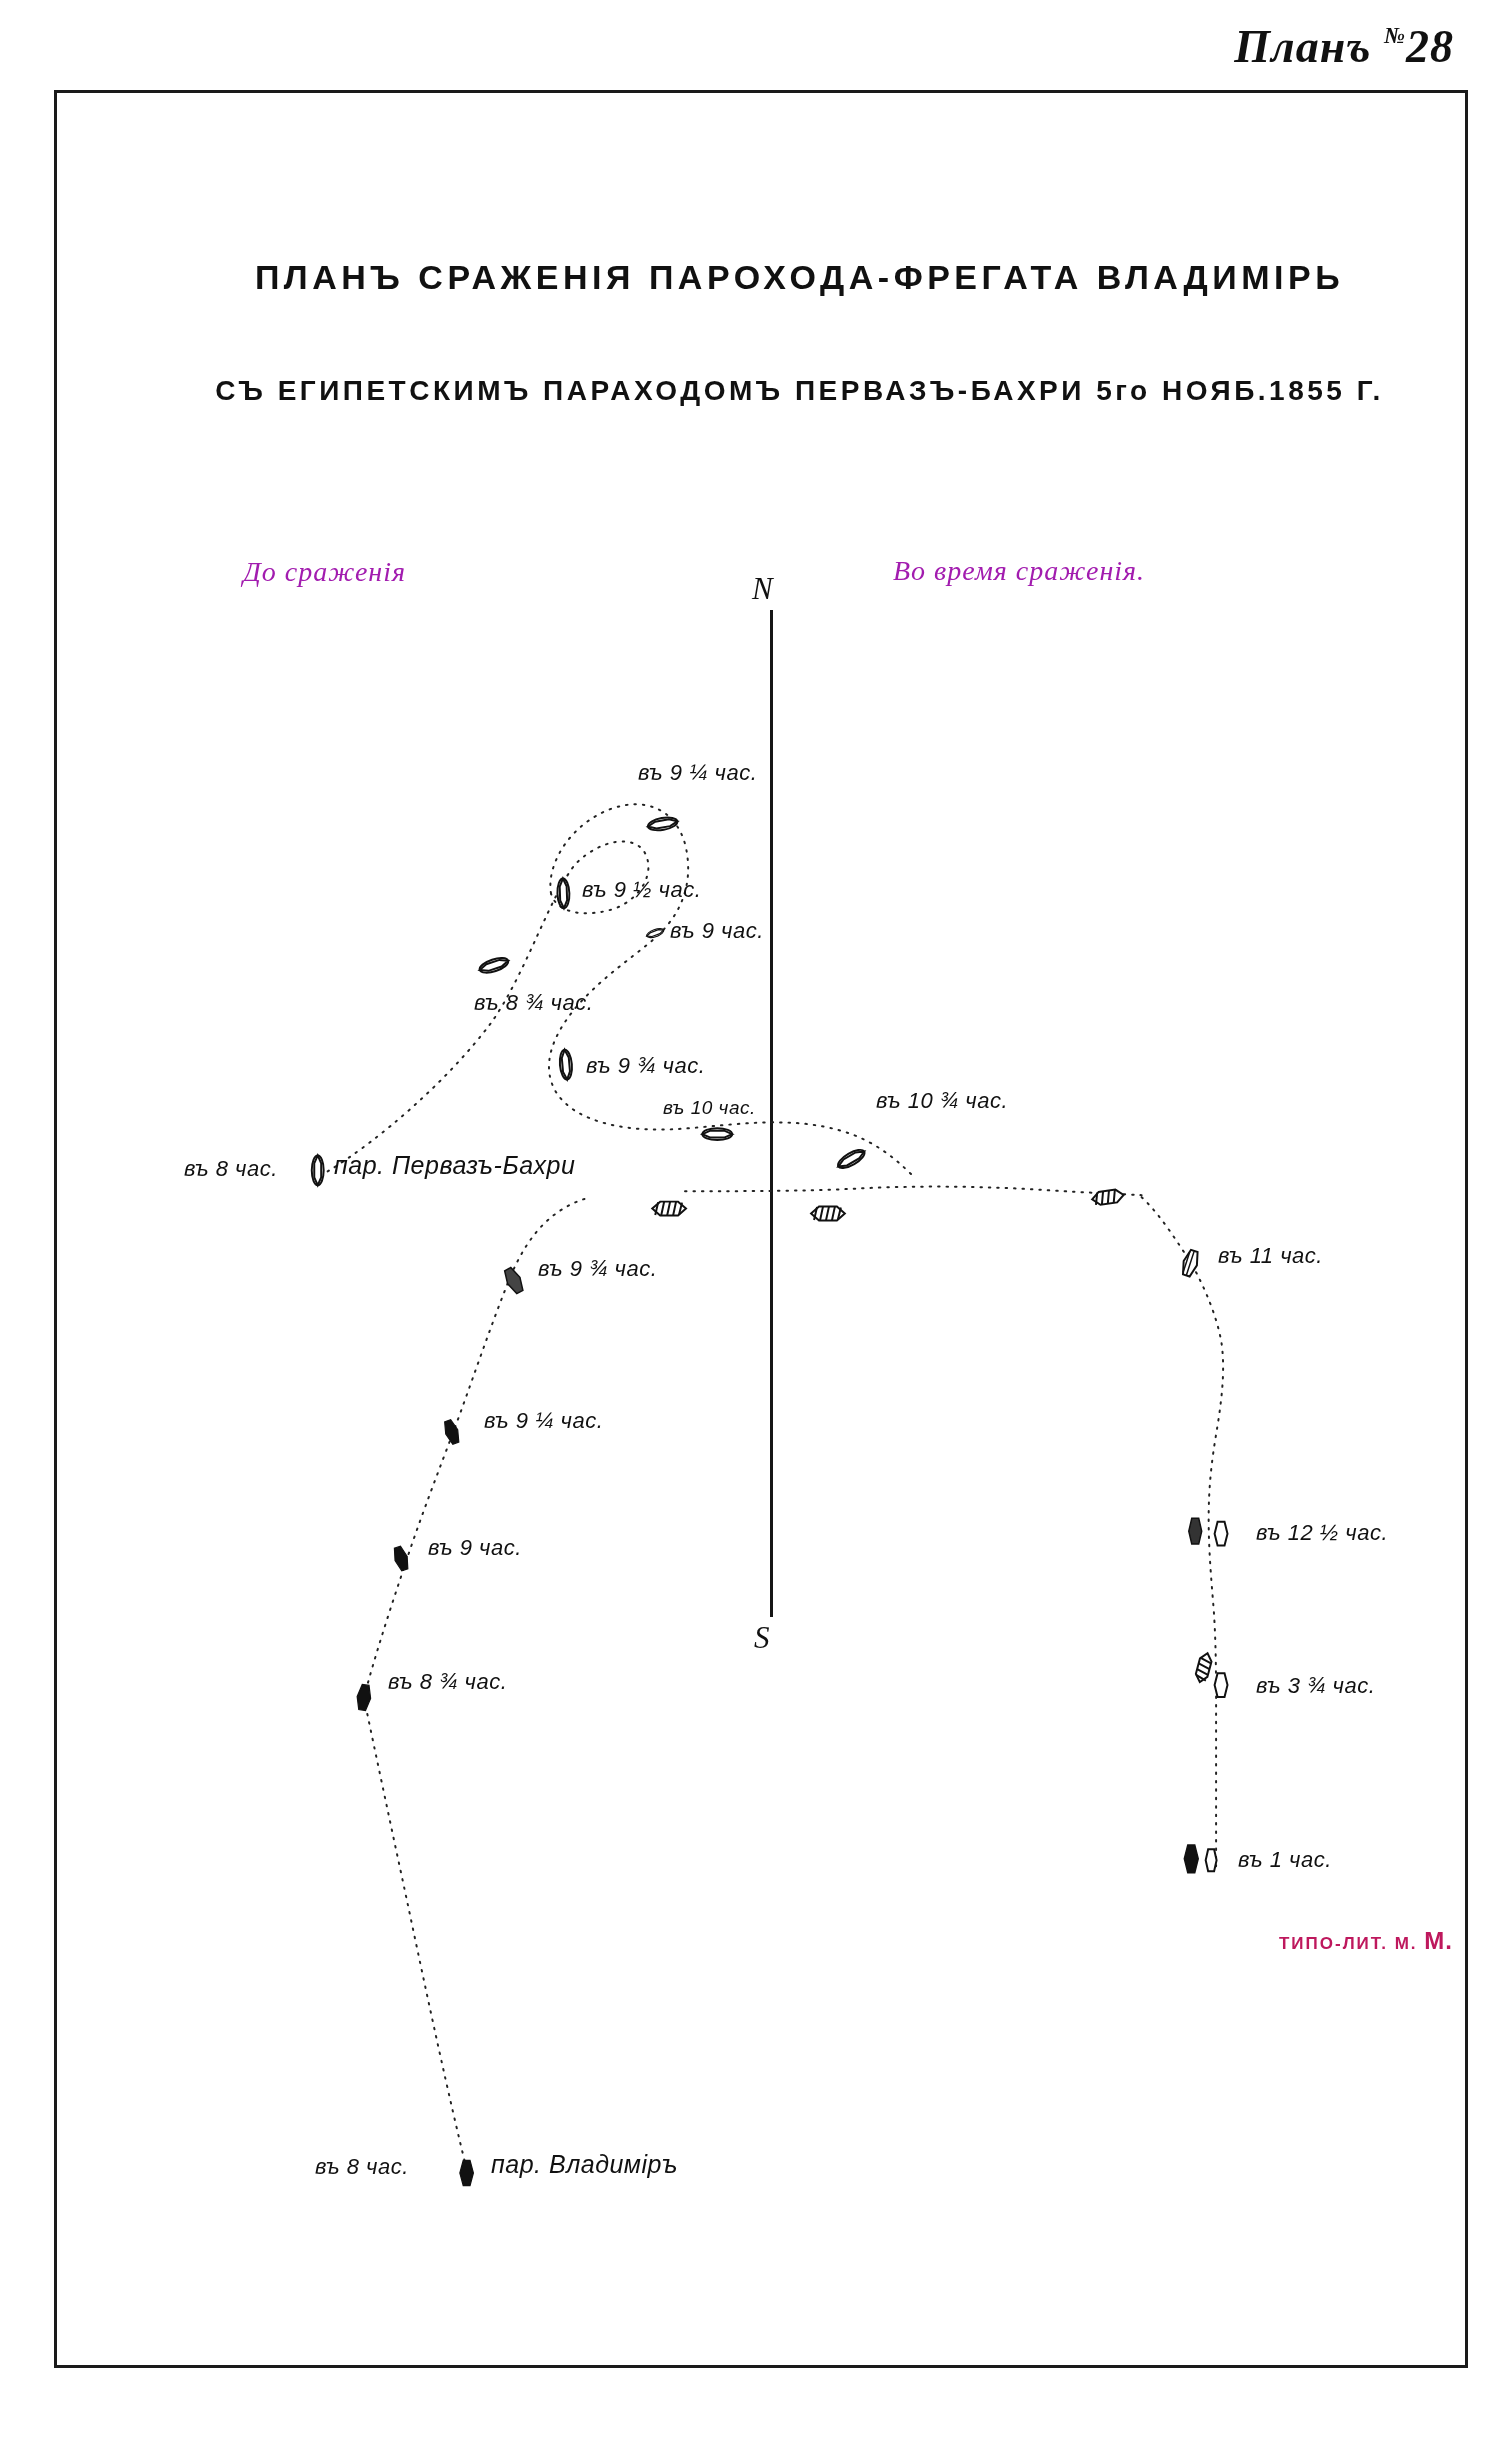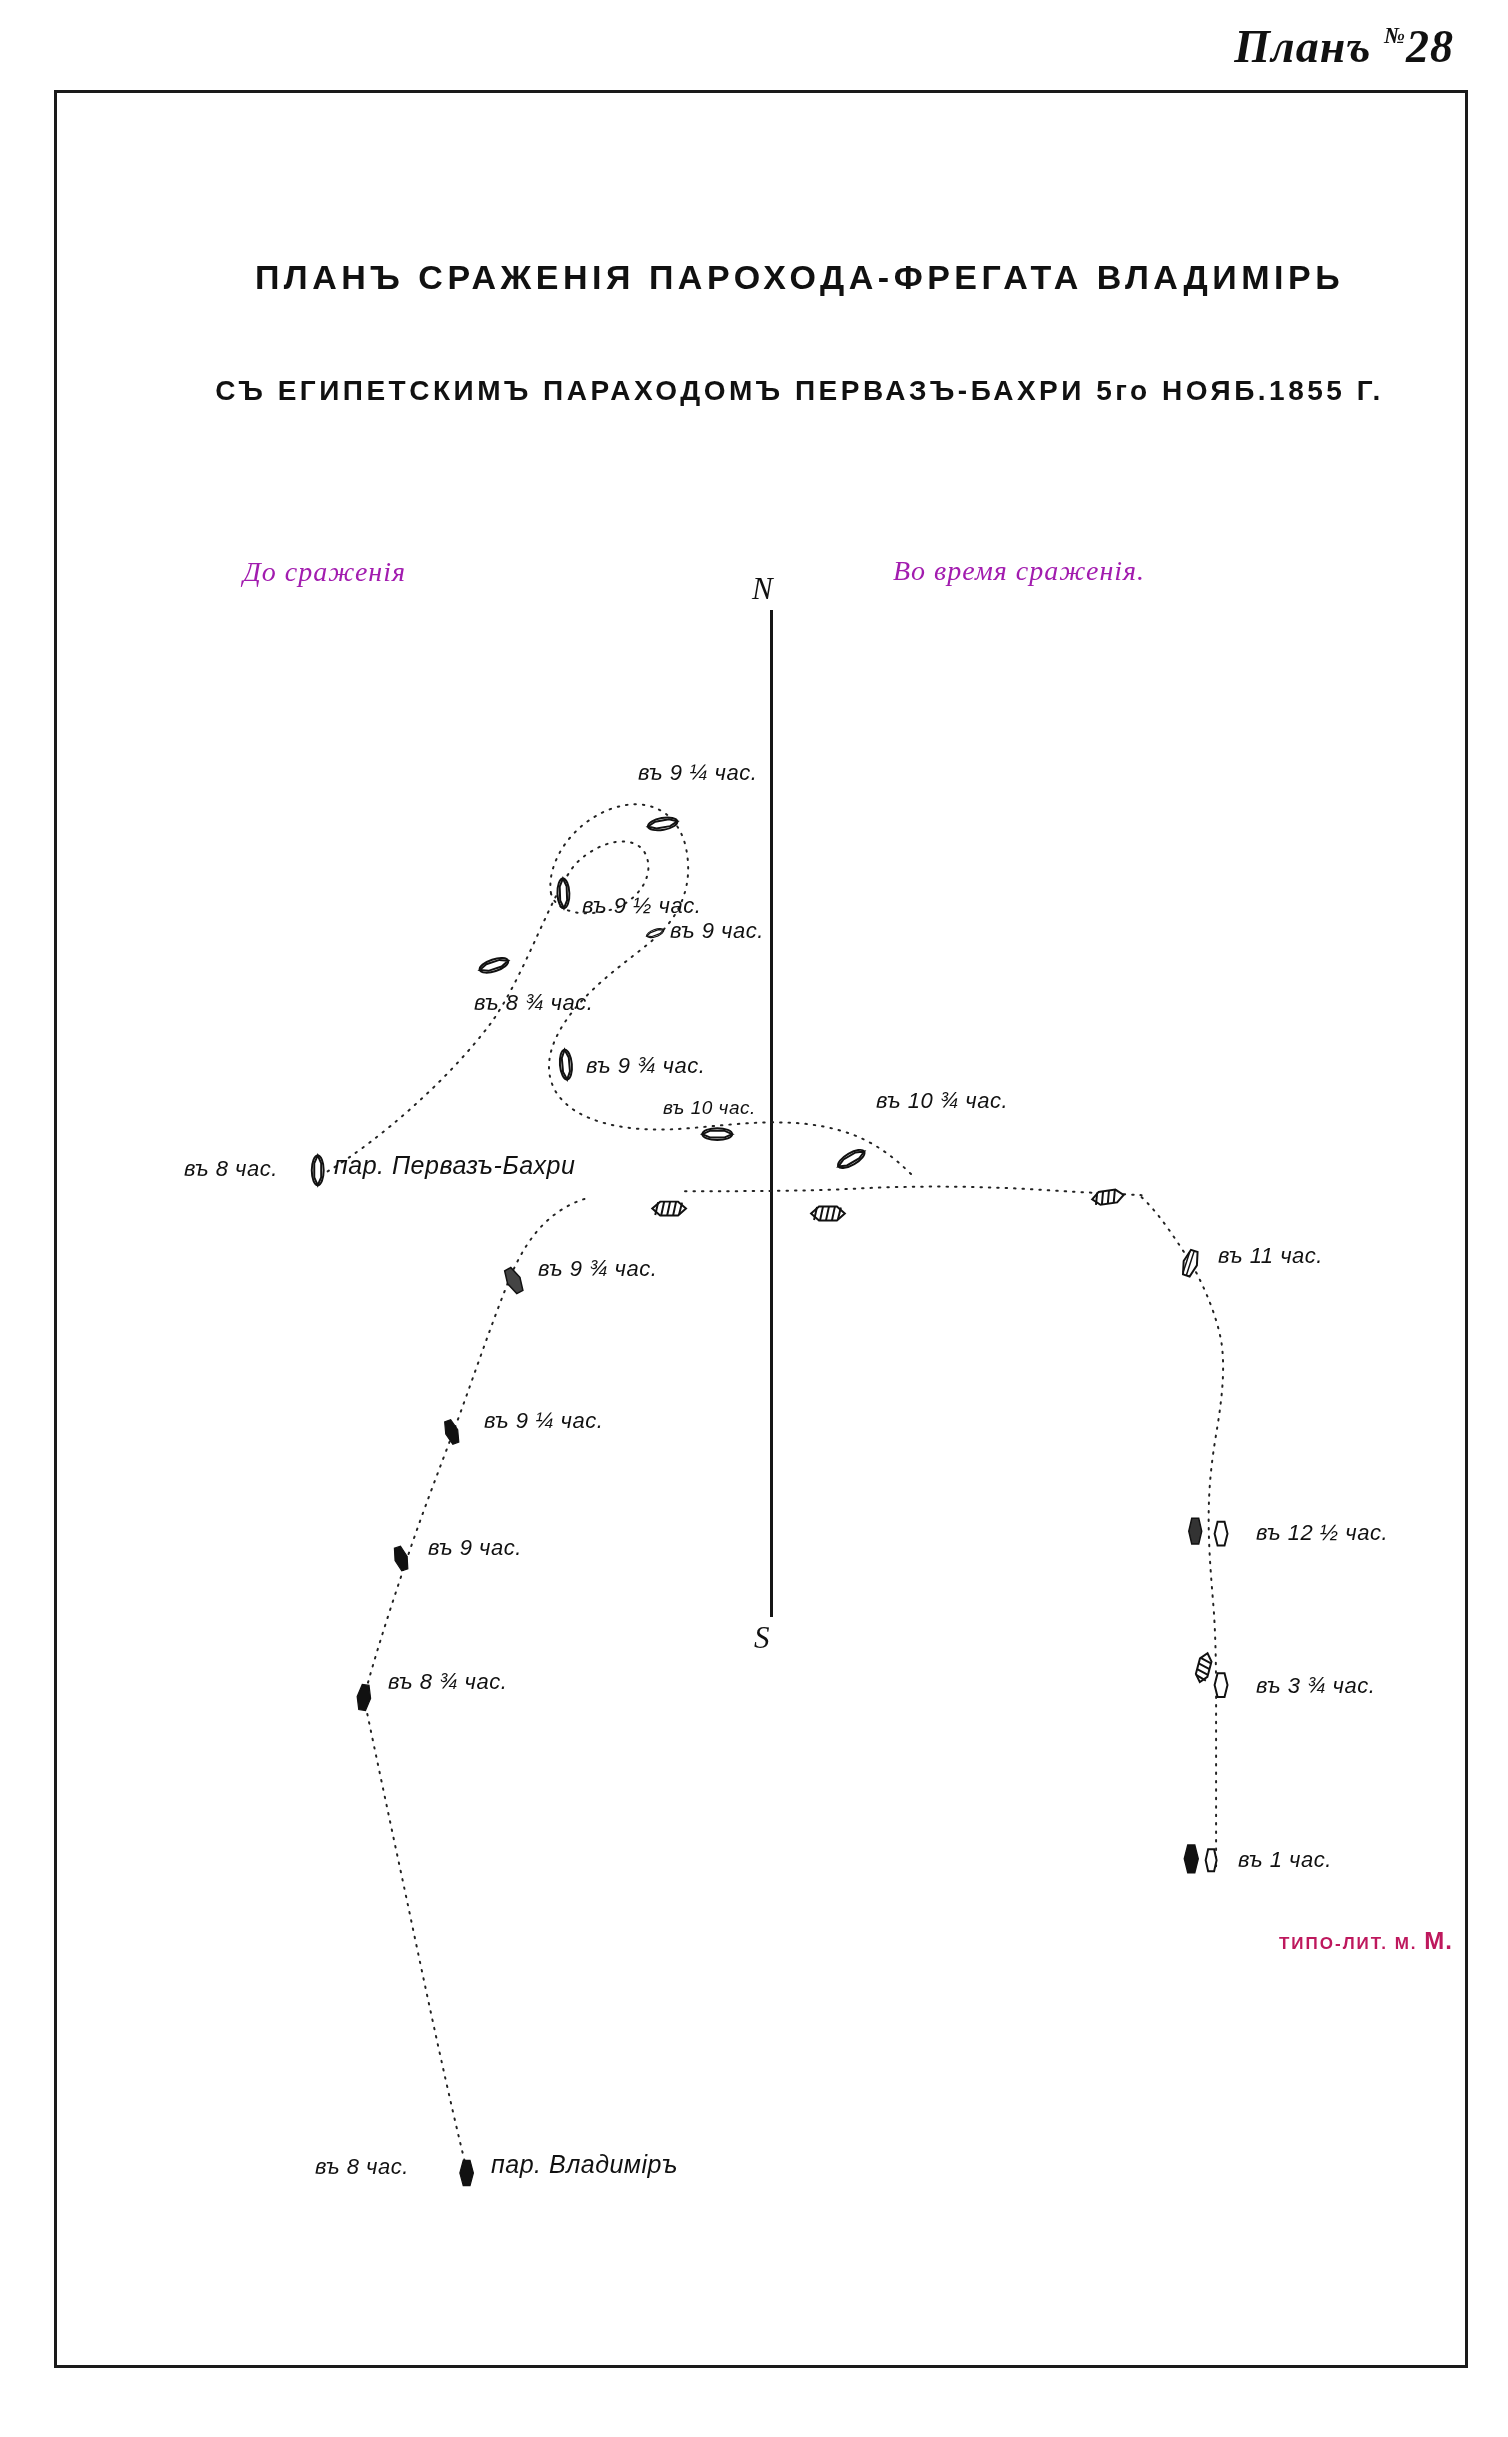--- a/index.html
+++ b/index.html
@@ -282,21 +282,21 @@
     </g>
     <g transform="translate(2400,3745)">
       <path d="M -14 0 L -7 -28 L 7 -28 L 14 0 L 7 28 L -7 28 Z" fill="#111" stroke="#111" stroke-width="3"></path>
     </g>
     <g transform="translate(2440,3748)">
       <path d="M -11 0 L -6 -22 L 6 -22 L 11 0 L 6 22 L -6 22 Z" fill="#fff" stroke="#111" stroke-width="4"></path>
     </g>
   </svg>
 
   <div class="map-label" style="left:638px; top:760px;">въ 9 ¼ час.</div>
-  <div class="map-label" style="left:582px; top:877px;margin-top:16px;">въ 9 ½ час.</div>
+  <div class="map-label" style="left:582px; top:877px;">въ 9 ½ час.</div>
   <div class="map-label" style="left:670px; top:918px;">въ 9 час.</div>
   <div class="map-label" style="left:474px; top:990px;">въ 8 ¾ час.</div>
   <div class="map-label" style="left:586px; top:1053px;">въ 9 ¾ час.</div>
   <div class="map-label small" style="left:663px; top:1097px;">въ 10 час.</div>
   <div class="map-label" style="left:876px; top:1088px;">въ 10 ¾ час.</div>
   <div class="map-label" style="left:184px; top:1156px;">въ 8 час.</div>
   <div class="map-label big" style="left:334px; top:1151px;">пар. Первазъ-Бахри</div>
   <div class="map-label" style="left:1218px; top:1243px;">въ 11 час.</div>
   <div class="map-label" style="left:538px; top:1256px;">въ 9 ¾ час.</div>
   <div class="map-label" style="left:484px; top:1408px;">въ 9 ¼ час.</div>

